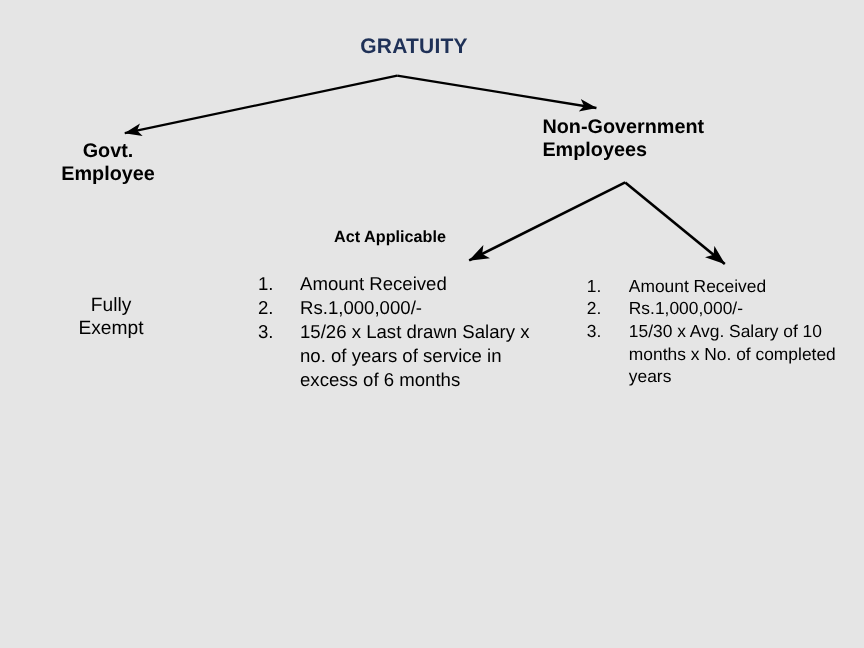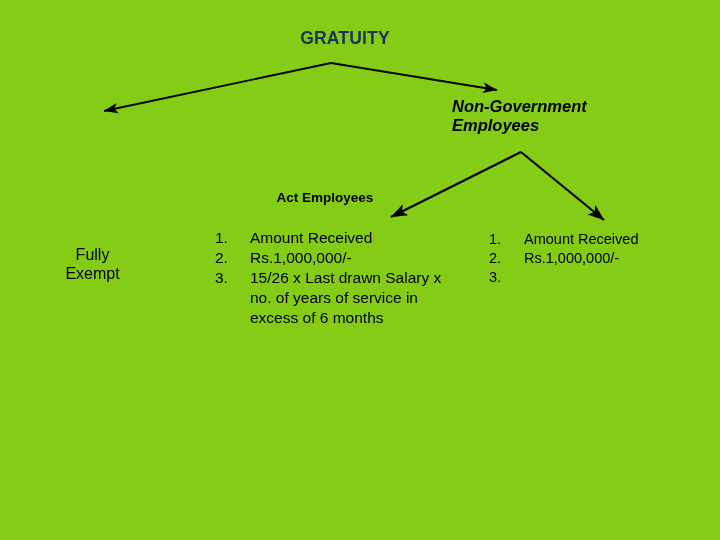--- a/index.html
+++ b/index.html
@@ -7,21 +7,21 @@
     padding: 0;
     background: #ffffff;
   }
   body {
     font-family: "Liberation Sans", sans-serif;
   }
   #slide {
     position: relative;
     width: 720px;
     height: 540px;
-    background: #84cc16;
+    background: #e5e5e5;
     overflow: hidden;
   }
   #arrow-layer {
     position: absolute;
     left: 0;
     top: 0;
     width: 720px;
     height: 540px;
     pointer-events: none;
   }
@@ -52,21 +52,20 @@
     font-weight: bold;
   }
 
   #non-govt-employees {
     left: 452px;
     top: 97px;
     width: 240px;
     text-align: left;
     font-size: 16.5px;
     font-weight: bold;
-    font-style: italic;
   }
 
   #act-applicable {
     left: 205px;
     top: 190px;
     width: 240px;
     text-align: center;
     font-size: 13.5px;
     font-weight: bold;
   }
@@ -138,25 +137,27 @@
 
     <path d="M331,63 L104,111" fill="none" stroke="#000000" stroke-width="1.9" marker-end="url(#ah)"></path>
     <path d="M331,63 L497,90" fill="none" stroke="#000000" stroke-width="1.9" marker-end="url(#ah)"></path>
 
     <path d="M521,152 L391,217" fill="none" stroke="#000000" stroke-width="2.2" marker-end="url(#ah)"></path>
     <path d="M521,152 L604,220" fill="none" stroke="#000000" stroke-width="2.2" marker-end="url(#ah)"></path>
   </svg>
 
   <div class="txt" id="title">GRATUITY</div>
 
+  <div class="txt" id="govt-employee">Govt.
+Employee</div>
 
   <div class="txt" id="non-govt-employees">Non-Government
 Employees</div>
 
-  <div class="txt" id="act-applicable">Act Employees</div>
+  <div class="txt" id="act-applicable">Act Applicable</div>
 
   <div class="txt" id="fully-exempt">Fully
 Exempt</div>
 
   <ul class="numlist" id="list-act">
     <li>
       <span class="num">1.</span>
       <span>Amount Received</span>
     </li>
     <li>
@@ -173,17 +174,18 @@
     <li>
       <span class="num">1.</span>
       <span>Amount Received</span>
     </li>
     <li>
       <span class="num">2.</span>
       <span>Rs.1,000,000/-</span>
     </li>
     <li>
       <span class="num">3.</span>
+      <span>15/30 x Avg. Salary of 10 months x No. of completed years</span>
     </li>
   </ul>
 
 
 </div>
 
 </body></html>

